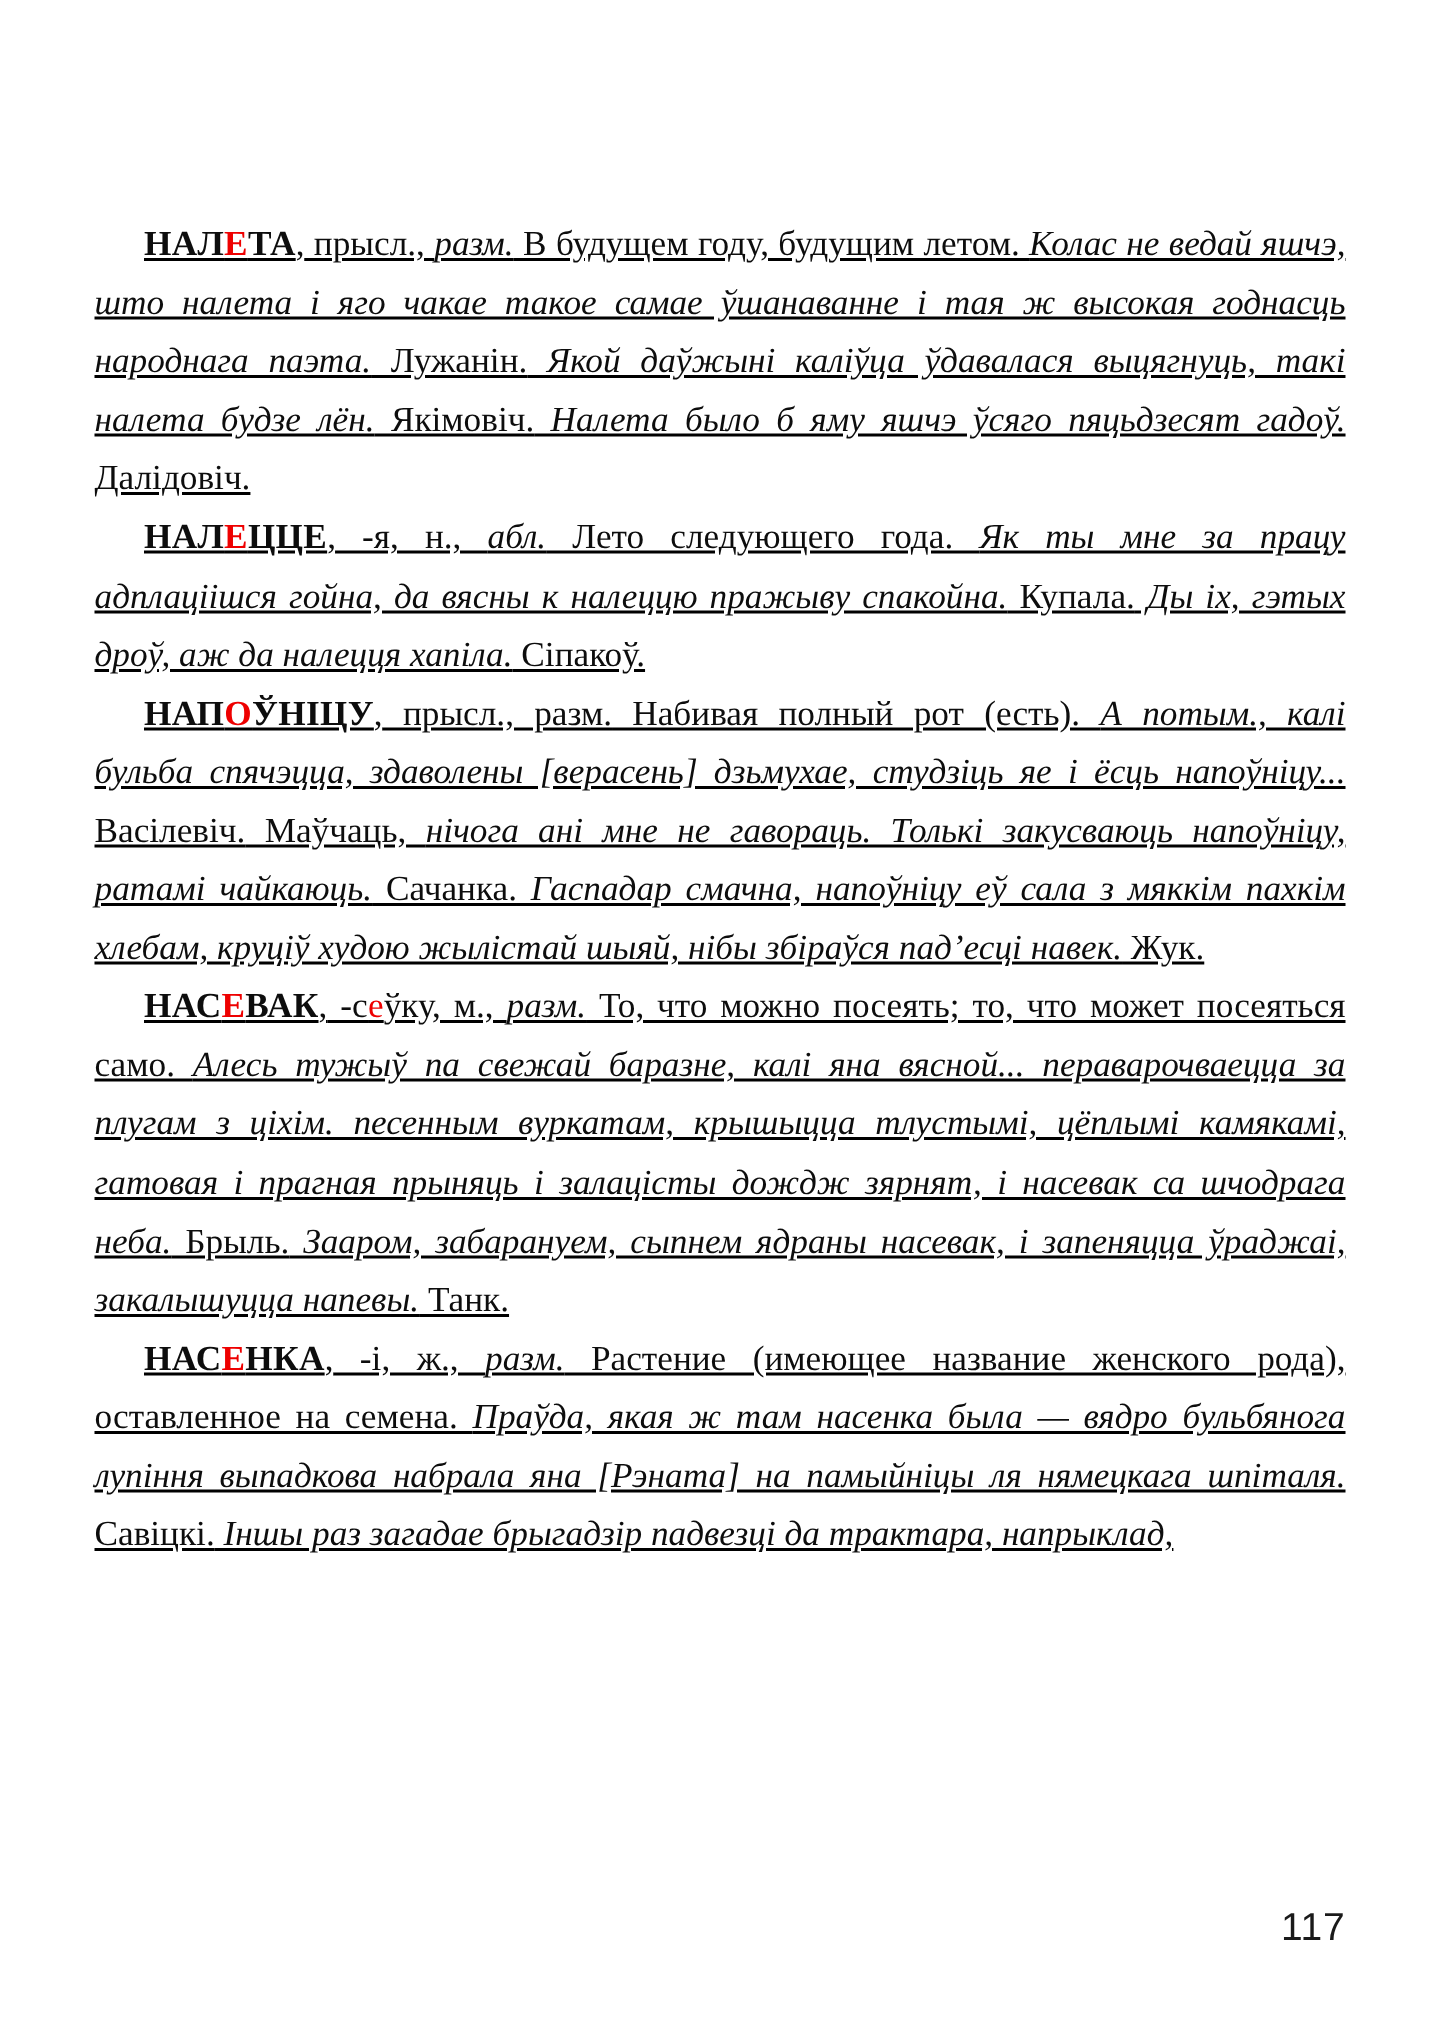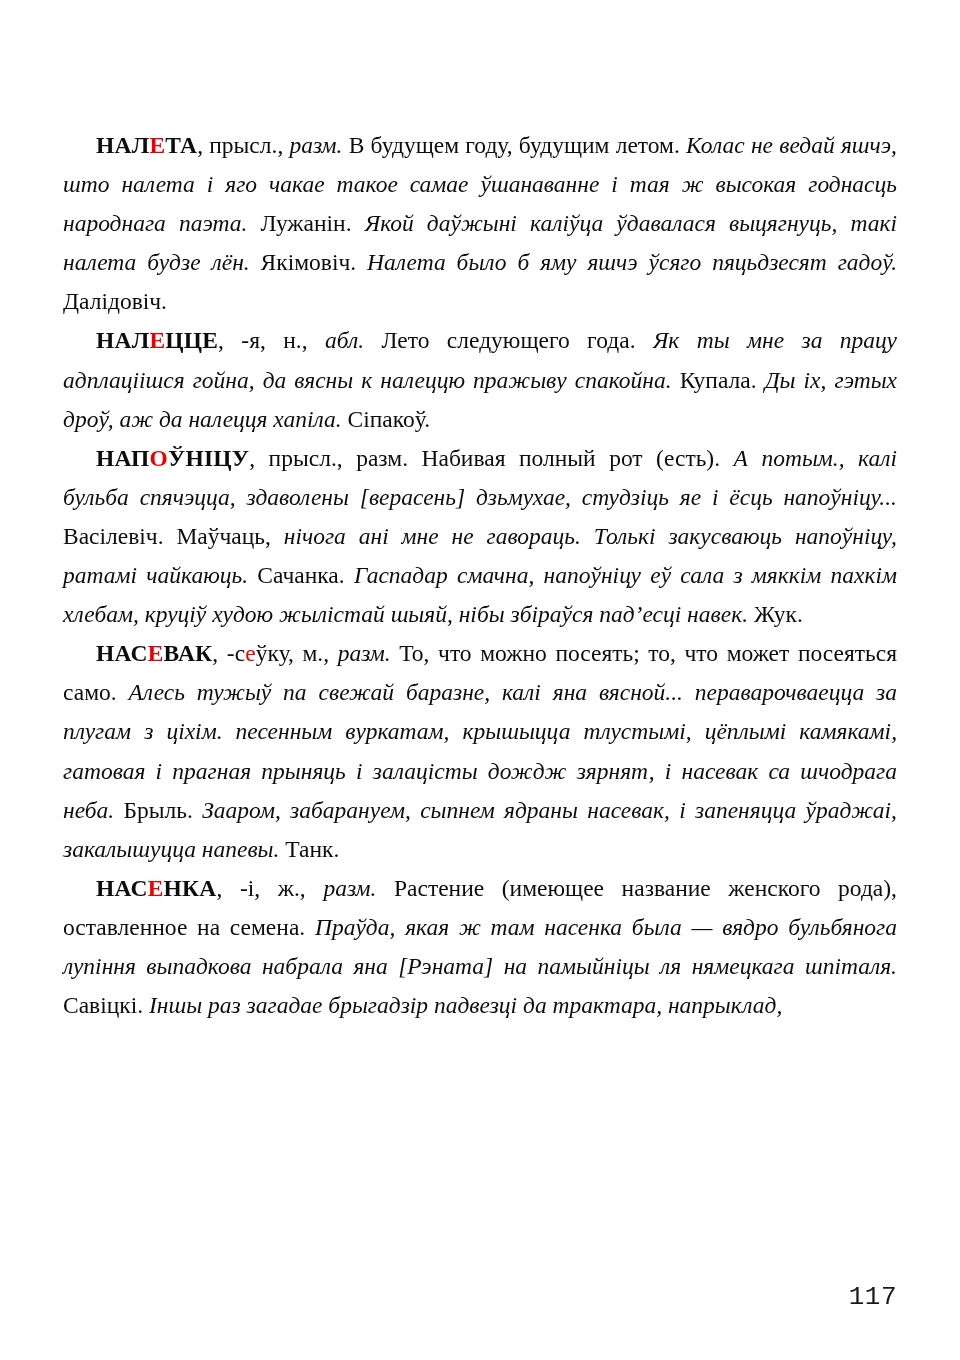--- a/index.html
+++ b/index.html
@@ -15,22 +15,23 @@
     height: 1360px;
     margin: 0 auto;
     background: #ffffff;
     box-sizing: border-box;
     overflow: hidden;
   }
 
   .text-column {
     position: absolute;
     left: 63px;
-    top: 126px;
+    top: 144px;
     width: 834px;
+    text-decoration: underline;
   }
 
   .entry {
     margin: 0;
     padding: 0;
     text-align: justify;
     text-justify: inter-word;
     text-indent: 33px;
     font-family: "Liberation Serif", "DejaVu Serif", serif;
     font-size: 23.5px;
@@ -70,22 +71,22 @@
     font-style: italic;
   }
 
   .source {
     font-style: normal;
   }
 
   .page-number {
     position: absolute;
     right: 63px;
-    bottom: 48px;
-    font-family: Liberation Mono, monospace;
+    bottom: 60px;
+    font-family: Liberation Sans, sans-serif;
     font-size: 26px;
     color: #1a1a1a;
     letter-spacing: 0.5px;
   }
 </style>
 </head>
 <body>
 
 <div class="page">
 

